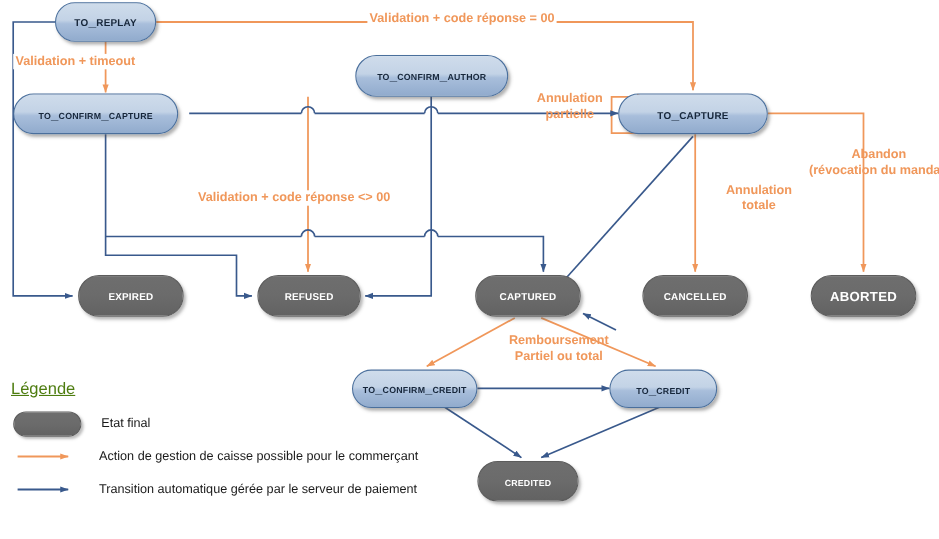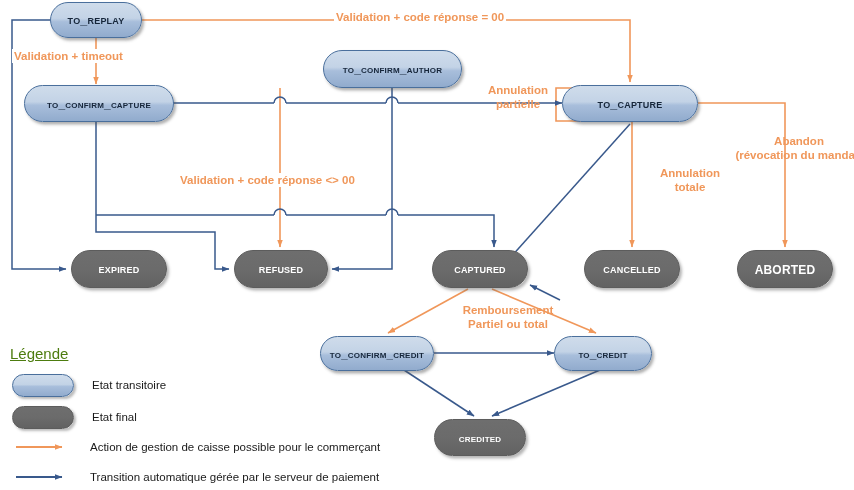--- a/index.html
+++ b/index.html
@@ -131,21 +131,21 @@
       <path d="M600,370 L492,416" marker-end="url(#ar-b)"></path>
 
       <path d="M560,300 L530,285" marker-end="url(#ar-b)"></path>
     </g>
   </svg>
 
   <div class="node transitory" style="left:50px;top:2px;width:92px;height:36px;">
     <span class="lbl sc" style="font-size:12.5px;font-weight:bold;">To_REPLAY</span>
   </div>
 
-  <div class="node transitory" style="left:24px;top:85px;width:150px;height:37px;">
+  <div class="node transitory" style="left:12px;top:85px;width:150px;height:37px;">
     <span class="lbl sc" style="font-size:12px;font-weight:bold;">To_CONFIRM_CAPTURE</span>
   </div>
 
   <div class="node transitory" style="left:323px;top:50px;width:139px;height:38px;">
     <span class="lbl sc" style="font-size:12px;font-weight:bold;">To_CONFIRM_AUTHOR</span>
   </div>
 
   <div class="node transitory" style="left:562px;top:85px;width:136px;height:37px;">
     <span class="lbl sc" style="font-size:12.5px;font-weight:bold;">To_CAPTURE</span>
   </div>
@@ -196,24 +196,20 @@
 
   <div class="elabel nobg" style="left:714px;top:134px;width:142px;">Abandon
 (révocation du mandat)</div>
 
   <div class="elabel nobg" style="left:432px;top:303px;width:124px;">Remboursement
 Partiel ou total</div>
 
   <div id="legend">
     <div class="title">Légende</div>
 
-    <div class="lg-row">
-      <span class="lg-swatch transitory"></span>
-      <span class="lg-text">Etat transitoire</span>
-    </div>
 
     <div class="lg-row">
       <span class="lg-swatch final"></span>
       <span class="lg-text">Etat final</span>
     </div>
 
     <div class="lg-row arrowrow">
       <span class="lg-arrow">
         <svg width="60" height="20" viewBox="0 0 60 20">
           <defs>

